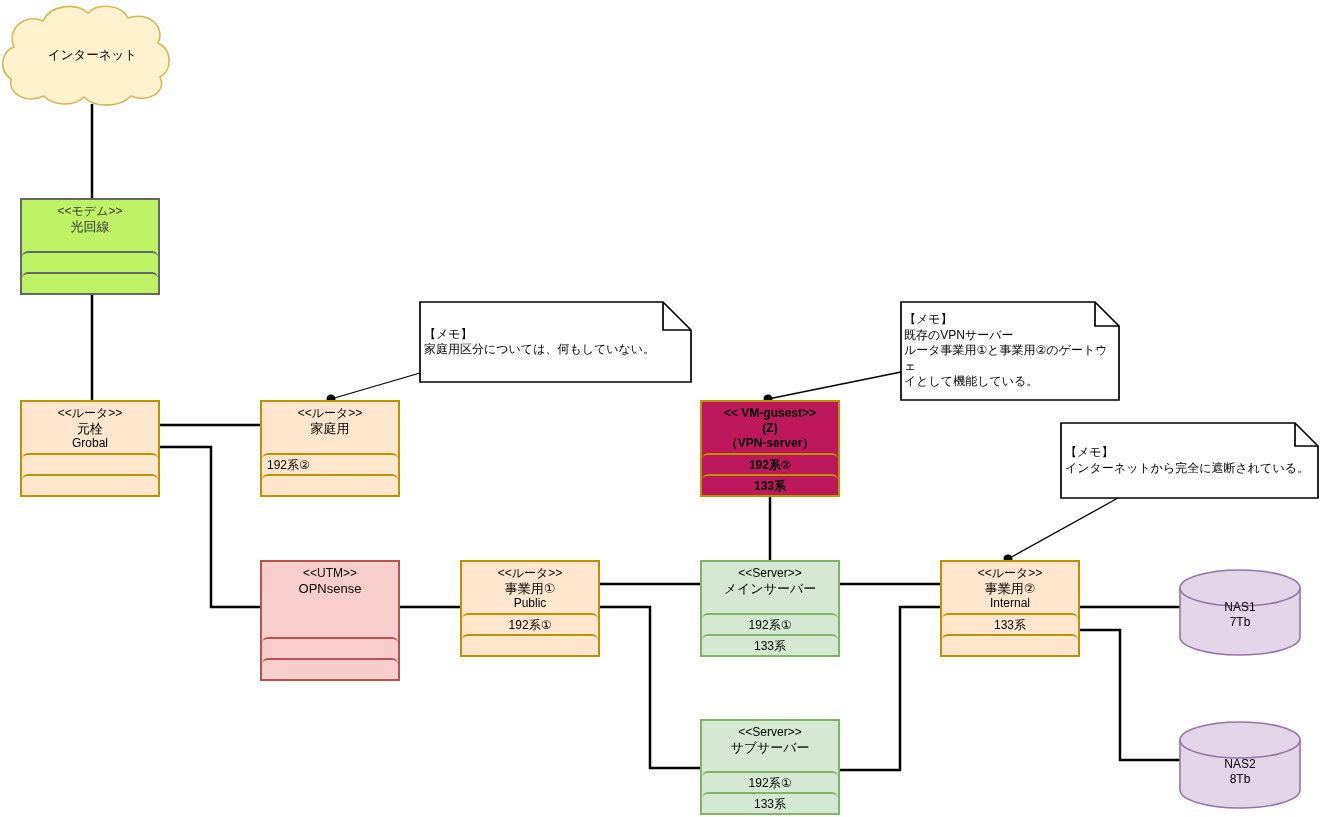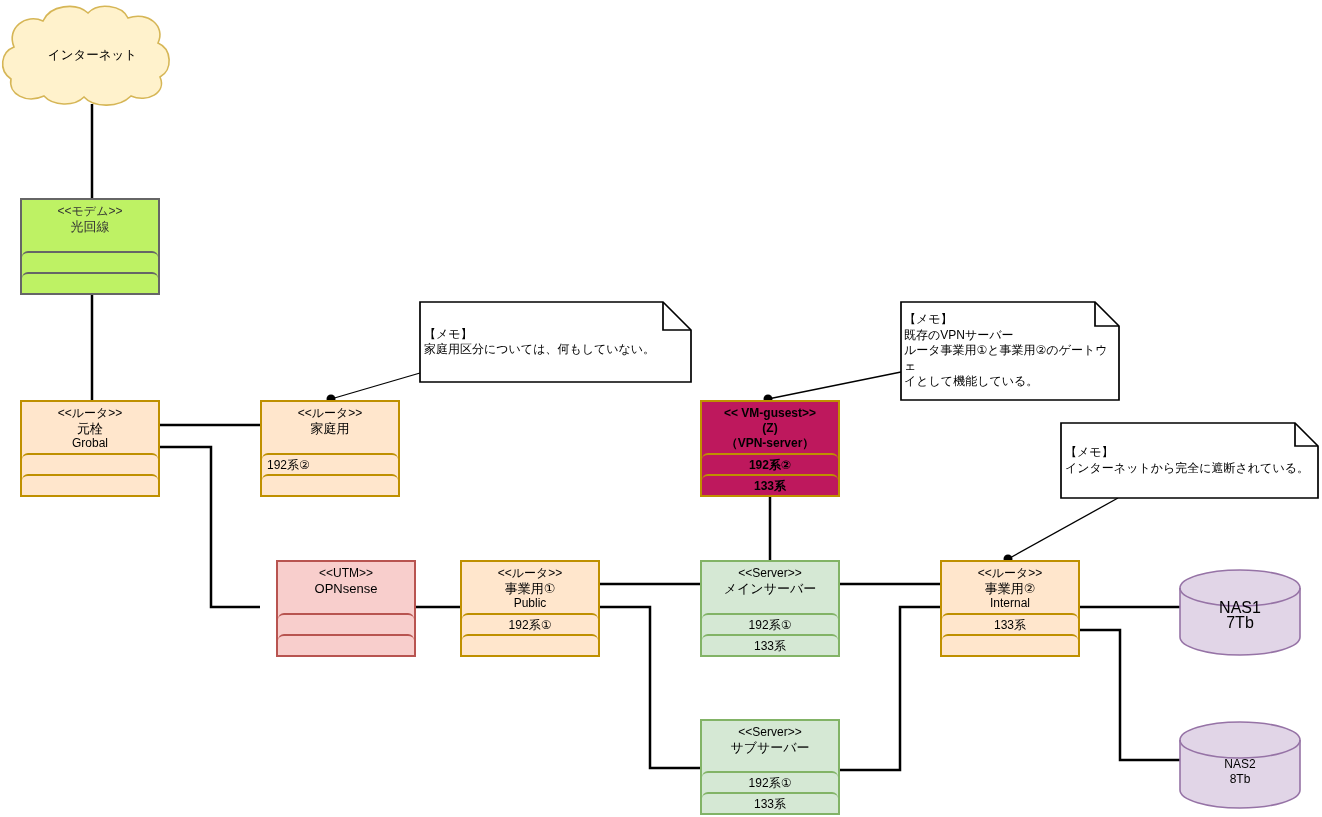--- a/index.html
+++ b/index.html
@@ -113,21 +113,21 @@
   <div class="node yellow" style="left:700px;top:400px;height:97px;">
     <div class="main">
       <div>&lt;&lt; VM-gusest&gt;&gt;</div>
       <div>(Z)</div>
       <div>（VPN-server）</div>
     </div>
     <div class="row">192系②</div>
     <div class="row">133系</div>
   </div>
 
-  <div class="node red" style="left:260px;top:560px;height:97px;margin-left:16px;">
+  <div class="node red" style="left:260px;top:560px;height:121px;">
     <div class="main">
       <div>&lt;&lt;UTM&gt;&gt;</div>
       <div class="nm">OPNsense</div>
     </div>
     <div class="row"></div>
     <div class="row"></div>
   </div>
 
   <div class="node orange" style="left:460px;top:560px;height:97px;">
     <div class="main">
@@ -160,21 +160,21 @@
 
   <div class="node green" style="left:700px;top:719px;height:96px;">
     <div class="main">
       <div>&lt;&lt;Server&gt;&gt;</div>
       <div class="nm">サブサーバー</div>
     </div>
     <div class="row">192系①</div>
     <div class="row">133系</div>
   </div>
 
-  <div class="float-label" style="left:1180px;top:600px;width:120px;font-size:16px;">
+  <div class="float-label" style="left:1180px;top:600px;width:120px;font-size:12px;">
     <div>NAS1</div>
     <div>7Tb</div>
   </div>
   <div class="float-label" style="left:1180px;top:757px;width:120px;font-size:12px;">
     <div>NAS2</div>
     <div>8Tb</div>
   </div>
 
   <div class="memo-text" style="left:424px;top:302px;width:264px;height:80px;">
     <div>【メモ】</div>

